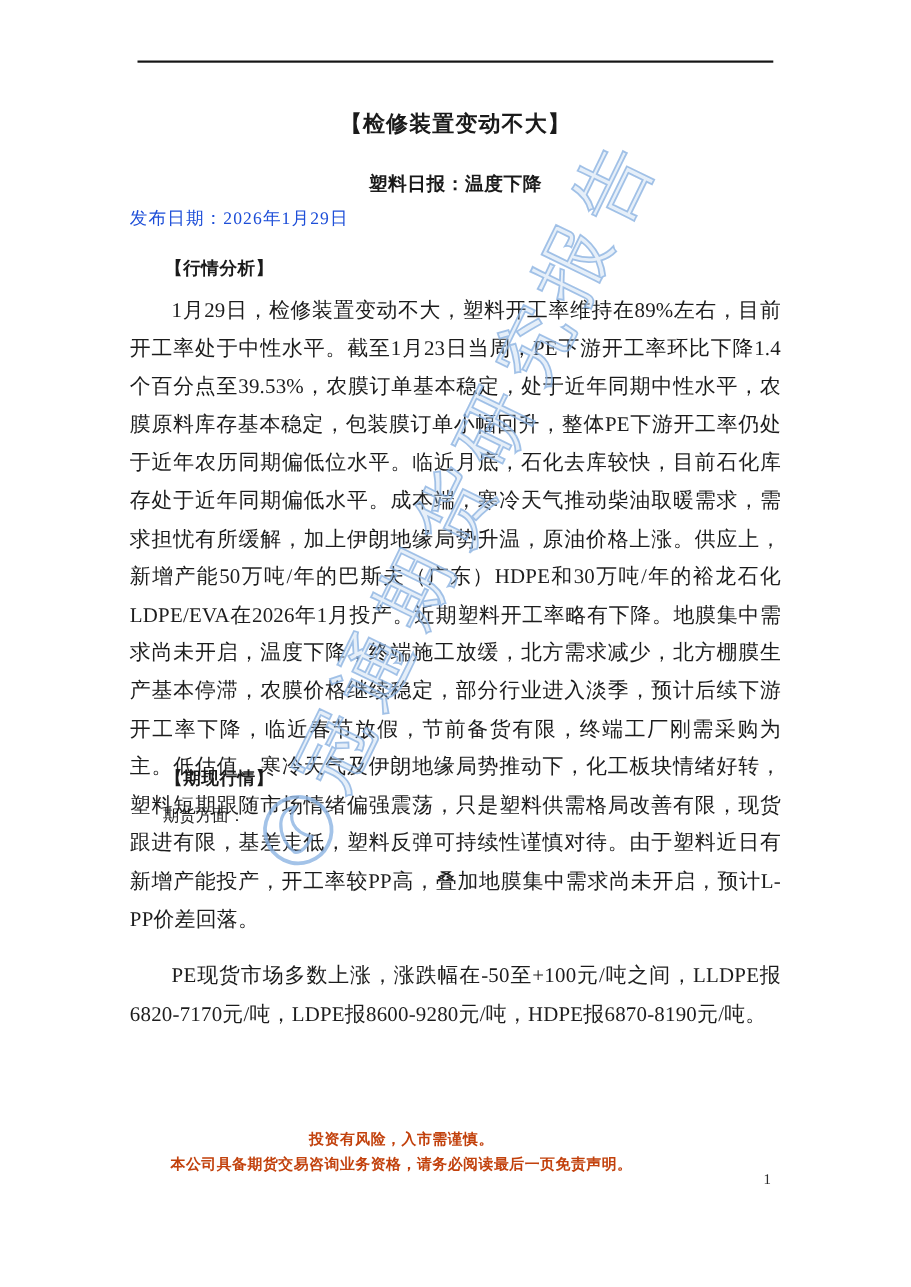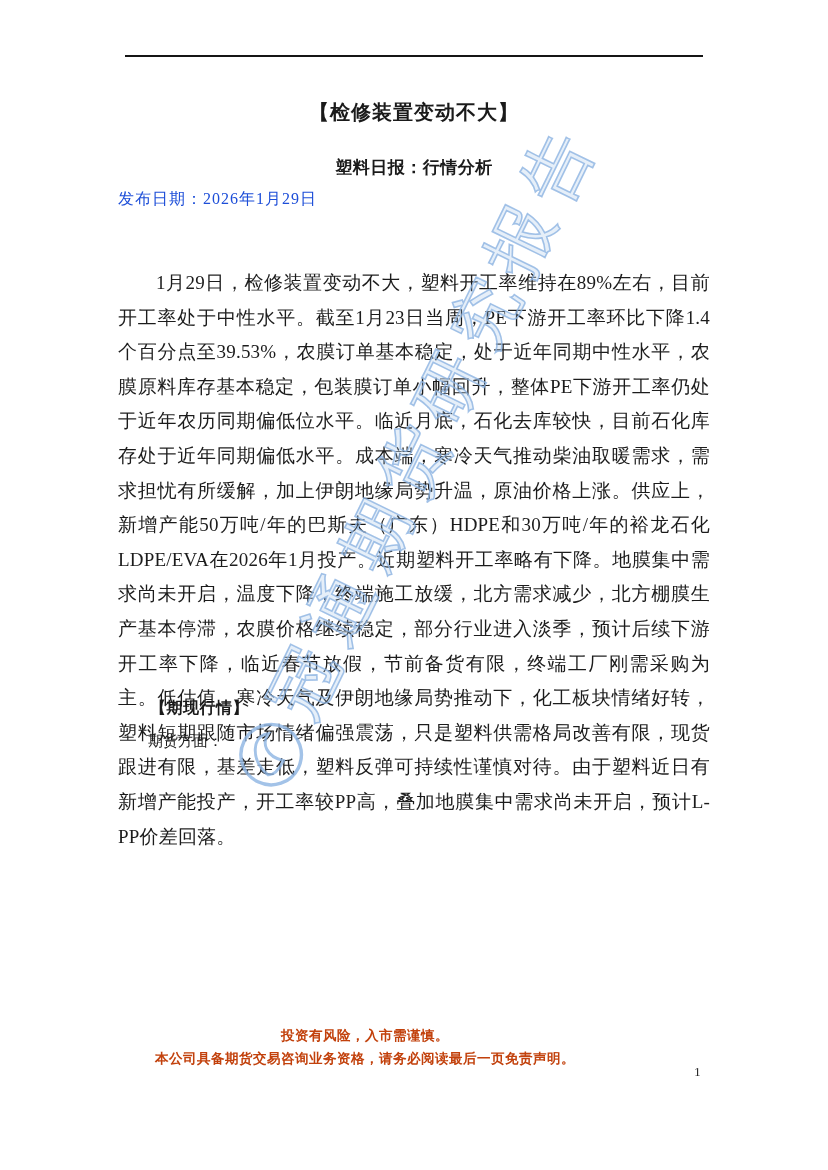--- a/index.html
+++ b/index.html
@@ -42,33 +42,35 @@
 </style>
 </head>
 <body>
 
 <div class="page">
 
   <div class="top-rule"></div>
 
   <div class="abs report-title">【检修装置变动不大】</div>
 
-  <div class="abs report-subtitle">塑料日报：行情分析</div>
+  <div class="abs report-subtitle">塑料日报：温度下降</div>
 
   <div class="abs publish-date">发布日期：2026年1月29日</div>
 
+  <div class="abs section-heading h-analysis">【行情分析】</div>
 
   <div class="abs body-para p-analysis">1月29日，检修装置变动不大，塑料开工率维持在89%左右，目前开工率处于中性水平。截至1月23日当周，PE下游开工率环比下降1.4个百分点至39.53%，农膜订单基本稳定，处于近年同期中性水平，农膜原料库存基本稳定，包装膜订单小幅回升，整体PE下游开工率仍处于近年农历同期偏低位水平。临近月底，石化去库较快，目前石化库存处于近年同期偏低水平。成本端，寒冷天气推动柴油取暖需求，需求担忧有所缓解，加上伊朗地缘局势升温，原油价格上涨。供应上，新增产能50万吨/年的巴斯夫（广东）HDPE和30万吨/年的裕龙石化LDPE/EVA在2026年1月投产。近期塑料开工率略有下降。地膜集中需求尚未开启，温度下降，终端施工放缓，北方需求减少，北方棚膜生产基本停滞，农膜价格继续稳定，部分行业进入淡季，预计后续下游开工率下降，临近春节放假，节前备货有限，终端工厂刚需采购为主。低估值、寒冷天气及伊朗地缘局势推动下，化工板块情绪好转，塑料短期跟随市场情绪偏强震荡，只是塑料供需格局改善有限，现货跟进有限，基差走低，塑料反弹可持续性谨慎对待。由于塑料近日有新增产能投产，开工率较PP高，叠加地膜集中需求尚未开启，预计L-PP价差回落。</div>
 
   <div class="abs section-heading h-market">【期现行情】</div>
 
   <div class="abs sub-label l-futures">期货方面：</div>
 
 
 
+  <div class="abs body-para p-spot">PE现货市场多数上涨，涨跌幅在-50至+100元/吨之间，LLDPE报6820-7170元/吨，LDPE报8600-9280元/吨，HDPE报6870-8190元/吨。</div>
 
   <div class="watermark">
     <svg class="watermark-logo" viewBox="0 0 80 80" fill="none" xmlns="http://www.w3.org/2000/svg">
       <circle cx="40" cy="40" r="31" stroke="rgba(141,180,226,0.85)" stroke-width="3.5" fill="none"></circle>
       <path d="M20 46 C 26 22, 50 14, 58 28 C 46 26, 36 36, 40 54 C 30 54, 22 52, 20 46 Z" stroke="rgba(141,180,226,0.85)" stroke-width="3" fill="none"></path>
     </svg>
     <span class="watermark-text">冠通期货研究报告</span>
   </div>
 
   <div class="footer">

